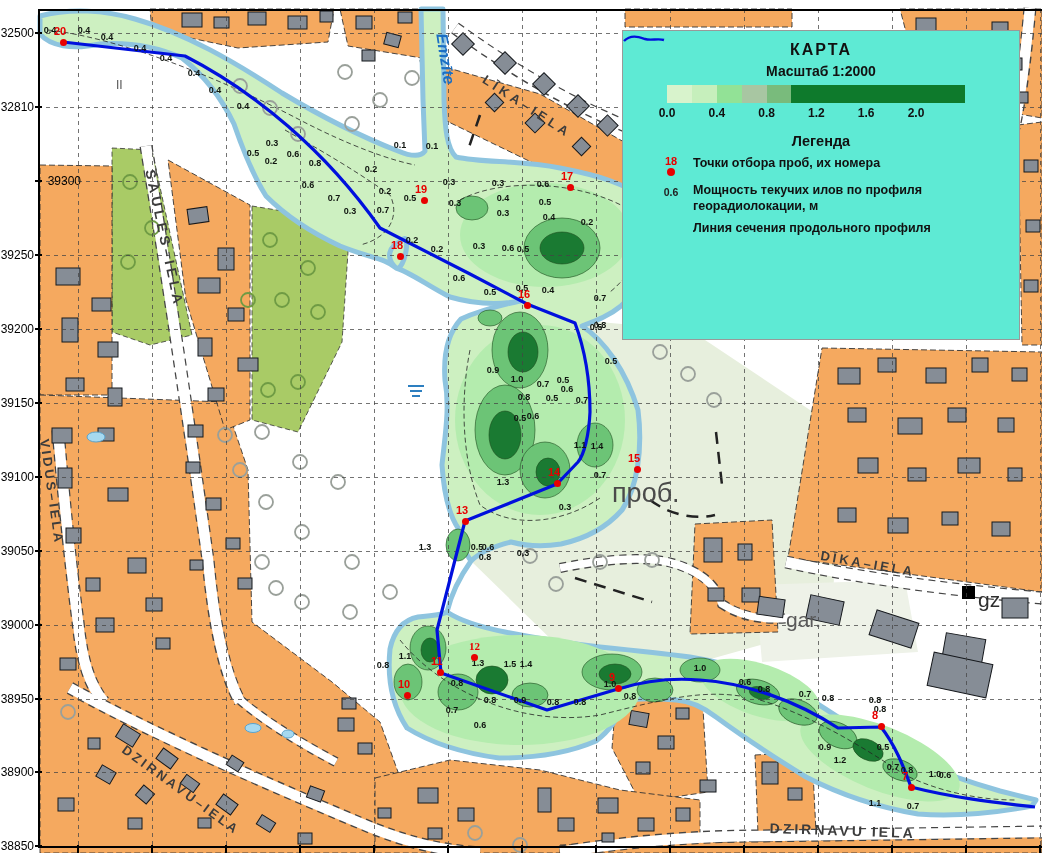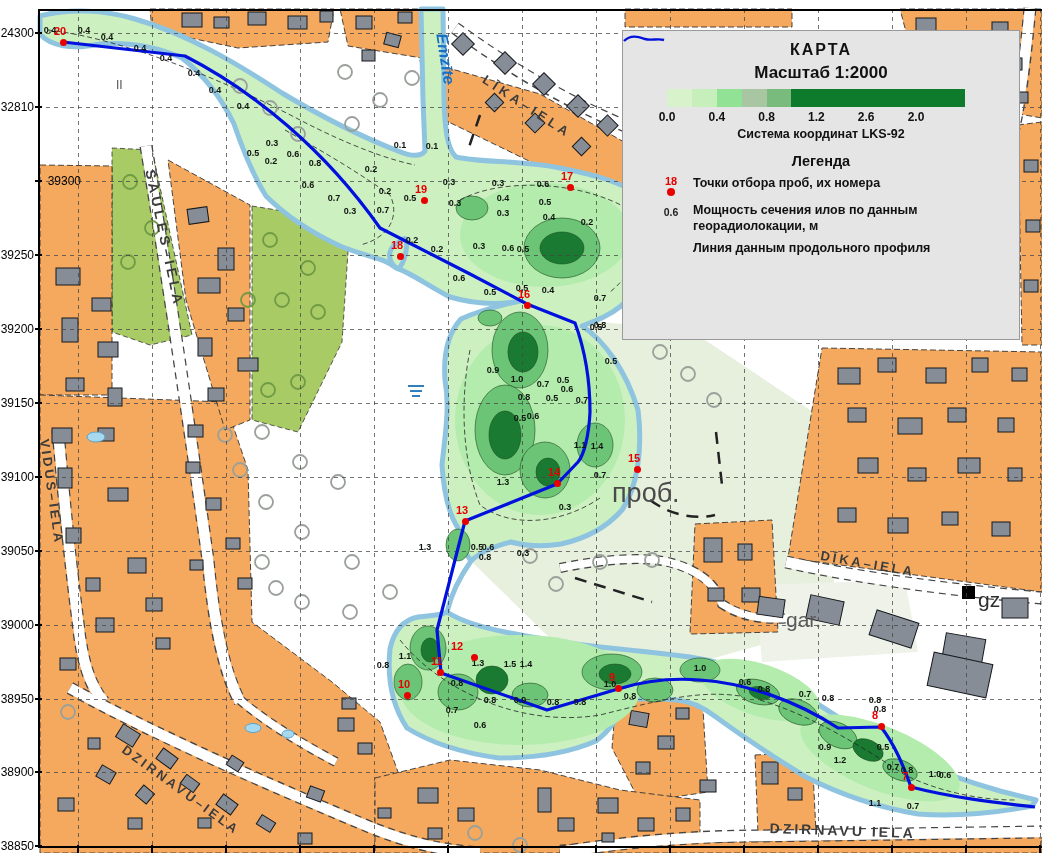--- a/index.html
+++ b/index.html
@@ -14,25 +14,25 @@
   .depth{position:absolute;z-index:4;font-size:9px;font-weight:600;color:#101510;line-height:1;transform:translate(-50%,-50%);}
   .street{position:absolute;z-index:4;font-weight:bold;color:#3c3c3c;transform-origin:0 0;white-space:pre;}
   .place{position:absolute;z-index:4;transform-origin:0 0;white-space:pre;}
   .ptdot{position:absolute;z-index:5;width:7px;height:7px;background:#e80000;border-radius:50%;}
   .ptnum{position:absolute;z-index:5;color:#e80000;font-size:11px;font-weight:bold;line-height:1;}
   .yaxlab{position:absolute;left:0;width:34px;text-align:right;z-index:6;font-size:12px;color:#000;}
   .ytick{position:absolute;left:35px;width:7px;height:2px;background:#000;z-index:6;}
   .xtick{position:absolute;top:845px;width:2px;height:8px;background:#000;z-index:6;}
   .frame{position:absolute;background:#000;z-index:6;}
   
-  #legend{position:absolute;left:622px;top:30px;width:396px;height:308px;background:#e5e5e5;
+  #legend{position:absolute;left:622px;top:30px;width:396px;height:308px;background:#5eead4;
     border:1px solid #999;z-index:7;color:#111;}
   .lg-t1{font-size:16px;font-weight:bold;text-align:center;margin-top:10px;letter-spacing:2px;}
   .lg-t2{font-size:15px;font-weight:bold;text-align:center;margin-top:2px;}
-  .lg-t3{font-size:17px;font-weight:bold;text-align:center;margin-top:4px;}
+  .lg-t3{font-size:14px;font-weight:bold;text-align:center;margin-top:4px;}
   .lg-st{font-size:12.5px;font-weight:bold;text-align:center;margin-top:10px;}
   .lg-bar{display:flex;margin:6px 0 0 44px;width:298px;height:18px;}
   .lg-bar div{height:18px;}
   .lg-ticks{position:relative;height:15px;margin-top:3px;}
   .lg-coord{font-size:12.5px;font-weight:bold;text-align:center;margin-top:2px;}
   .lg-head{font-size:14.5px;font-weight:bold;text-align:center;margin-top:12px;}
   .lg-item{display:flex;margin:7px 14px 0 26px;align-items:flex-start;}
   .lg-ic{width:44px;flex:0 0 44px;text-align:center;}
   .lg-txt{font-size:12.5px;font-weight:bold;line-height:1.25;text-align:left;}
   .lg-num{color:#e80000;font-size:11px;font-weight:bold;line-height:1;}
@@ -371,56 +371,55 @@
         <div style="width: 25px; background: rgb(146, 226, 150);"></div>
         <div style="width: 25px; background: rgb(168, 198, 162);"></div>
         <div style="width: 24px; background: rgb(121, 187, 124);"></div>
         <div style="width: 174px; background: rgb(14, 122, 44);"></div>
       </div>
     <div class="lg-ticks" id="lg-ticks">
         <div style="position: absolute; width: 32px; text-align: center; font-size: 12px; font-weight: bold; left: 28px;">0.0</div>
         <div style="position: absolute; width: 32px; text-align: center; font-size: 12px; font-weight: bold; left: 77.8px;">0.4</div>
         <div style="position: absolute; width: 32px; text-align: center; font-size: 12px; font-weight: bold; left: 127.6px;">0.8</div>
         <div style="position: absolute; width: 32px; text-align: center; font-size: 12px; font-weight: bold; left: 177.4px;">1.2</div>
-        <div style="position: absolute; width: 32px; text-align: center; font-size: 12px; font-weight: bold; left: 227.2px;">2.6</div>
+        <div style="position: absolute; width: 32px; text-align: center; font-size: 12px; font-weight: bold; left: 227.2px;">1.6</div>
         <div style="position: absolute; width: 32px; text-align: center; font-size: 12px; font-weight: bold; left: 277px;">2.0</div>
       </div>
-    <div class="lg-coord">Система координат LKS-92</div>
     <div class="lg-head">Легенда</div>
     <div class="lg-item">
       <div class="lg-ic">
         <div class="lg-num">18</div>
         <div class="lg-dot"></div>
       </div>
       <div class="lg-txt">Точки отбора проб, их номера</div>
     </div>
     <div class="lg-item">
       <div class="lg-ic">
         <div class="lg-dv">0.6</div>
       </div>
       <div class="lg-txt">
-        <div>Мощность сечения илов по данным</div>
+        <div>Мощность текучих илов по профиля</div>
         <div>георадиолокации, м</div>
       </div>
     </div>
     <div class="lg-item" style="align-items:center;">
       <div class="lg-ic">
         <svg width="42" height="14" viewBox="0 0 42 14">
             <path d="M1,10 C8,3 16,6 22,8 C28,10 35,7 41,9" fill="none" stroke="#0010dd" stroke-width="2.4"></path>
           </svg>
       </div>
-      <div class="lg-txt">Линия данным продольного профиля</div>
+      <div class="lg-txt">Линия сечения продольного профиля</div>
     </div>
   </div>
 
   <div class="frame" style="left:38px;top:9px;width:1.5px;height:838px;"></div>
   <div class="frame" style="left:38px;top:9px;width:1004px;height:1.5px;"></div>
   <div class="frame" style="left:38px;top:846px;width:1004px;height:1.5px;"></div>
 <div class="hgrid" style="top: 33px;"></div>
-    <div class="yaxlab" style="top: 26px;">24300</div>
+    <div class="yaxlab" style="top: 26px;">32500</div>
     <div class="ytick" style="top: 32px;"></div>
     <div class="hgrid" style="top: 107px;"></div>
     <div class="yaxlab" style="top: 100px;">32810</div>
     <div class="ytick" style="top: 106px;"></div>
     <div class="hgrid" style="top: 181px;"></div>
     <div class="yaxlab" style="top: 174px; margin-left: 47px;">39300</div>
     <div class="ytick" style="top: 180px;"></div>
     <div class="hgrid" style="top: 255px;"></div>
     <div class="yaxlab" style="top: 248px;">39250</div>
     <div class="ytick" style="top: 254px;"></div>
@@ -492,21 +491,21 @@
     <div class="ptnum" style="left: 902px; top: 771px;">7</div>
     <div class="ptdot" style="left: 877.5px; top: 722.5px;"></div>
     <div class="ptnum" style="left: 872px; top: 710px;">8</div>
     <div class="ptdot" style="left: 614.5px; top: 684.5px;"></div>
     <div class="ptnum" style="left: 609px; top: 672px;">9</div>
     <div class="ptdot" style="left: 403.5px; top: 691.5px;"></div>
     <div class="ptnum" style="left: 398px; top: 679px;">10</div>
     <div class="ptdot" style="left: 436.5px; top: 668.5px;"></div>
     <div class="ptnum" style="left: 431px; top: 656px;">11</div>
     <div class="ptdot" style="left: 470.5px; top: 653.5px;"></div>
-    <div class="ptnum" style="left: 451px; top: 641px;">12</div>
+    <div class="ptnum" style="left: 469px; top: 641px; font-family: Liberation Serif, serif;">12</div>
     <div class="ptdot" style="left: 461.5px; top: 517.5px;"></div>
     <div class="ptnum" style="left: 456px; top: 505px;">13</div>
     <div class="ptdot" style="left: 553.5px; top: 479.5px;"></div>
     <div class="ptnum" style="left: 548px; top: 467px;">14</div>
     <div class="ptdot" style="left: 633.5px; top: 465.5px;"></div>
     <div class="ptnum" style="left: 628px; top: 453px;">15</div>
     <div class="ptdot" style="left: 523.5px; top: 301.5px;"></div>
     <div class="ptnum" style="left: 518px; top: 289px;">16</div>
     <div class="ptdot" style="left: 566.5px; top: 183.5px;"></div>
     <div class="ptnum" style="left: 561px; top: 171px;">17</div>

